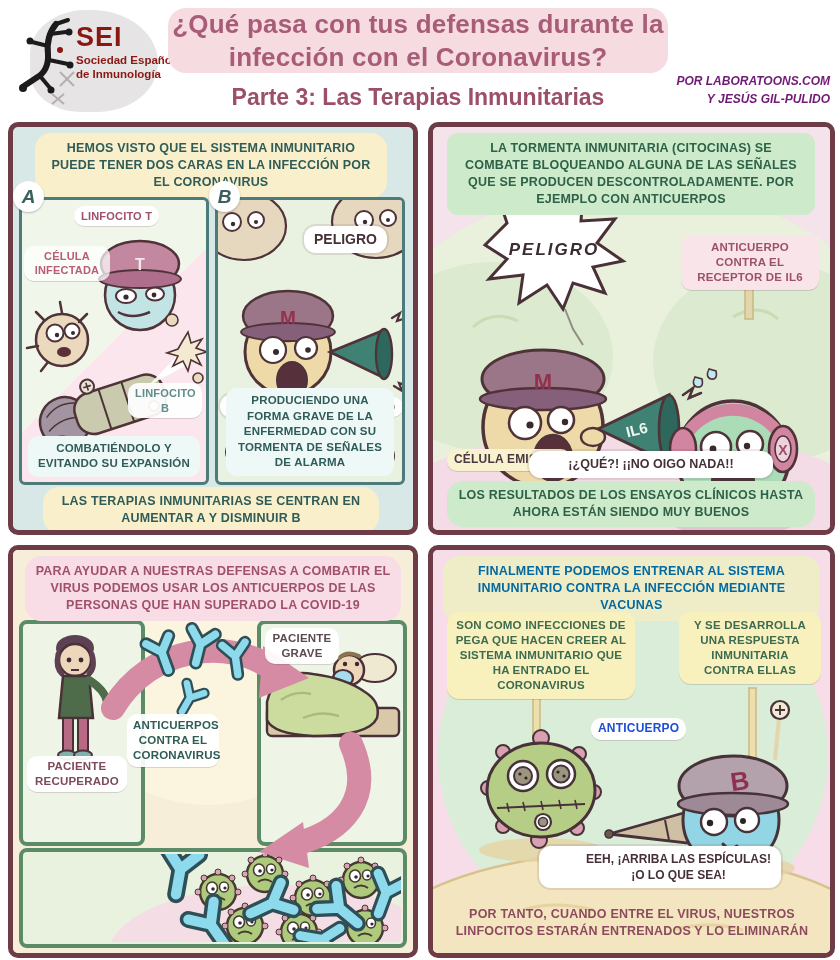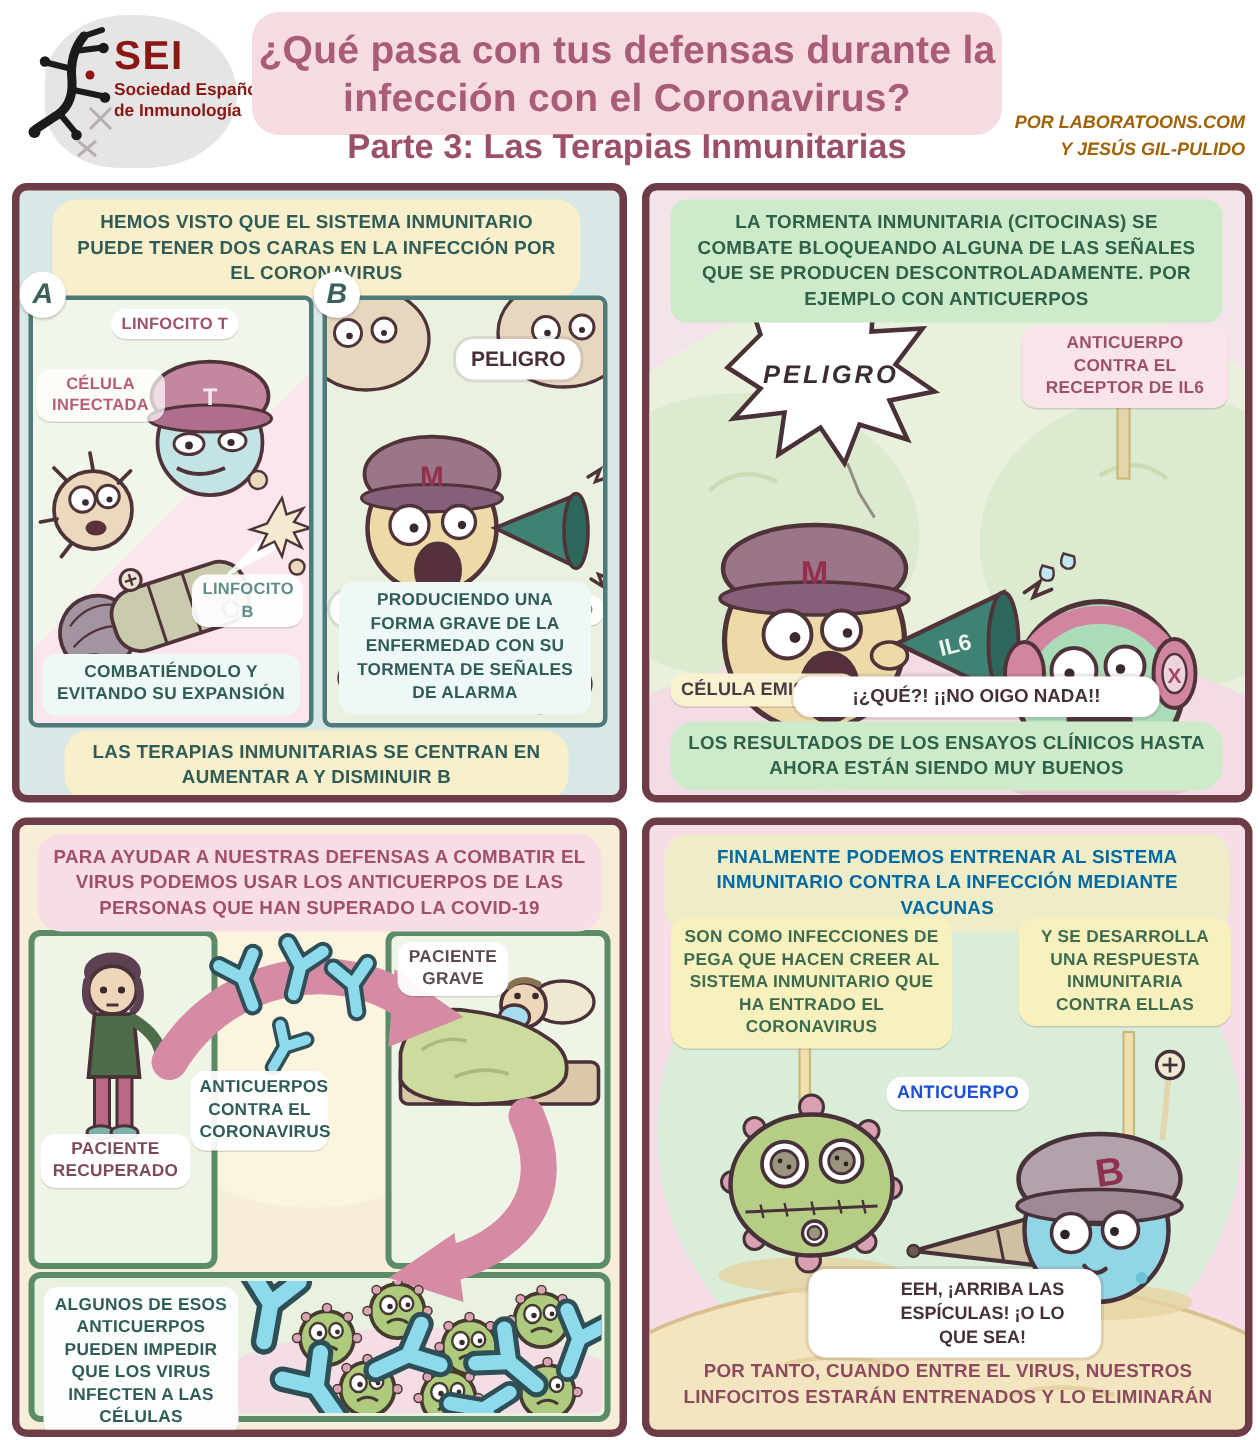--- a/index.html
+++ b/index.html
@@ -5,25 +5,25 @@
   * { box-sizing: border-box; margin: 0; padding: 0; }
   html,body { width:840px; height:960px; background:#ffffff; font-family:"Liberation Sans","DejaVu Sans",sans-serif; }
   .canvas { position:relative; width:840px; height:960px; background:#ffffff; overflow:hidden; }
 
   
   .logo-blob { position:absolute; left:30px; top:10px; width:128px; height:102px; background:#e6e4e5; border-radius:50% 60% 55% 45%; }
   .logo-glyph { position:absolute; left:16px; top:16px; }
   .logo-text { position:absolute; left:76px; top:22px; color:#8a1712; }
   .logo-acronym { font-size:27px; font-weight:800; letter-spacing:1px; }
   .logo-sub { font-size:11.5px; font-weight:700; line-height:1.25; }
-  .title-box { position:absolute; left:168px; top:8px; width:500px; height:82px; background:#f6dbe1; border-radius:18px;
+  .title-box { position:absolute; left:168px; top:8px; width:500px; height:65px; background:#f6dbe1; border-radius:18px;
                display:flex; flex-direction:column; justify-content:center; align-items:center; }
   .title-line { color:#a85c77; font-size:26px; font-weight:800; line-height:1.25; letter-spacing:0.2px; }
   .subtitle { position:absolute; left:168px; top:84px; width:500px; text-align:center; color:#9c4f6b; font-size:23px; font-weight:800; }
-  .credits { position:absolute; right:10px; top:72px; width:175px; text-align:right; color:#a16207; font-size:12px; font-weight:700; font-style:italic; line-height:1.5; }
+  .credits { position:absolute; right:10px; top:72px; width:175px; text-align:right; color:#701a75; font-size:12px; font-weight:700; font-style:italic; line-height:1.5; }
 
   
   .panel { position:absolute; border:5px solid #6d3c46; border-radius:10px; overflow:hidden; }
   #panel1 { left:8px;   top:122px; width:410px; height:413px; background:#d7e8e6; }
   #panel2 { left:428px; top:122px; width:407px; height:413px; background:#edf3de; }
   #panel3 { left:8px;   top:545px; width:410px; height:413px; background:#f6eed8; }
   #panel4 { left:428px; top:545px; width:407px; height:413px; background:#f6dde8; }
 
   .cap { position:absolute; border-radius:16px; padding:7px 10px; text-align:center; font-weight:700;
          font-size:12.5px; line-height:1.35; letter-spacing:0.2px; }
@@ -248,21 +248,21 @@
         <path d="M276,242 q-4,8 2,10 q7,1 5,-8 z" fill="#bfe9f2" stroke="#4f3338" stroke-width="1.6"></path>
       </g>
 
       <g>
         <path d="M52,118 L74,96 L66,72 L95,84 L110,58 L122,84 L150,66 L148,94 L182,92 L164,116 L190,134 L160,140 L172,166 L140,156 L130,182 L114,158 L86,176 L90,148 L56,152 L74,132 Z" fill="#ffffff" stroke="#4a3138" stroke-width="3"></path>
         <text x="121" y="128" text-anchor="middle" font-size="17" font-weight="bold" font-style="italic" fill="#3a2c32" letter-spacing="2">PELIGRO</text>
         <path d="M132,182 l8,20 l10,16" fill="none" stroke="#4a3138" stroke-width="2" opacity="0.5"></path>
       </g>
     </svg>
     <div class="cap cap-green" style="left:14px; top:6px; width:368px;border-radius:11px;">LA TORMENTA INMUNITARIA (CITOCINAS) SE COMBATE BLOQUEANDO ALGUNA DE LAS SEÑALES QUE SE PRODUCEN DESCONTROLADAMENTE. POR EJEMPLO CON ANTICUERPOS</div>
-    <div class="pill" style="left:248px; top:90px; width:138px; color:#9c5168; font-size:11.5px; background:#f8e4e9; padding:5px 8px; border-radius:10px;">ANTICUERPO CONTRA EL RECEPTOR DE IL6</div>
+    <div class="pill" style="left:248px; top:108px; width:138px; color:#9c5168; font-size:11.5px; background:#f8e4e9; padding:5px 8px; border-radius:10px;">ANTICUERPO CONTRA EL RECEPTOR DE IL6</div>
     <div class="pill" style="left:14px; top:322px; color:#4a3a40; font-size:12px; background:#f9f2d0;">CÉLULA EMISORA</div>
     <div class="bubble" style="left:96px; top:324px; width:244px;">¡¿QUÉ?! ¡¡NO OIGO NADA!!</div>
     <div class="cap cap-green" style="left:14px; top:354px; width:368px; padding:6px 10px;">LOS RESULTADOS DE LOS ENSAYOS CLÍNICOS HASTA AHORA ESTÁN SIENDO MUY BUENOS</div>
   </div>
 
   <div id="panel3" class="panel">
     <svg class="scene-svg" width="400" height="403" viewBox="0 0 400 403">
       <rect width="400" height="403" fill="#f6eed8"></rect>
       <ellipse cx="195" cy="155" rx="125" ry="100" fill="#fbf5e0"></ellipse>
 
@@ -452,21 +452,20 @@
               <path d="M0,2 L0,18 M0,2 L-10,-9 M0,2 L10,-9" stroke="#2f4f57" stroke-width="11" fill="none"></path>
               <path d="M0,2 L0,18 M0,2 L-10,-9 M0,2 L10,-9" stroke="#8edaed" stroke-width="6.5" fill="none"></path>
             </g>
         </g>
       </g>
     </svg>
     <div class="cap cap-pink" style="left:12px; top:6px; width:376px;">PARA AYUDAR A NUESTRAS DEFENSAS A COMBATIR EL VIRUS PODEMOS USAR LOS ANTICUERPOS DE LAS PERSONAS QUE HAN SUPERADO LA COVID-19</div>
     <div class="pill" style="left:14px; top:206px; width:100px; color:#7c4a5c; font-size:11.5px;">PACIENTE RECUPERADO</div>
     <div class="pill" style="left:114px; top:164px; width:92px; color:#2f5c58; font-size:11.5px; border-radius:10px; padding:4px 6px;">ANTICUERPOS CONTRA EL CORONAVIRUS</div>
     <div class="pill" style="left:252px; top:78px; width:74px; color:#5c4a50; font-size:11.5px;">PACIENTE GRAVE</div>
-    <div class="pill" style="left:16px; top:308px; width:130px; color:#2f5c58; font-size:11.5px; border-radius:10px; padding:5px 6px; background:#fbfefd;">ALGUNOS DE ESOS ANTICUERPOS PUEDEN IMPEDIR QUE LOS VIRUS INFECTEN A LAS CÉLULAS</div>
   </div>
 
   <div id="panel4" class="panel">
     <svg class="scene-svg" width="397" height="403" viewBox="0 0 397 403">
       <rect width="397" height="403" fill="#f6dde8"></rect>
       <ellipse cx="200" cy="205" rx="195" ry="185" fill="#d9edd8"></ellipse>
       <path d="M120,120 q18,-16 40,-4 M250,100 q22,-12 40,4 M90,200 q-14,18 0,34 M310,210 q14,16 2,32" fill="none" stroke="#c3dfc2" stroke-width="3"></path>
       <ellipse cx="198" cy="400" rx="255" ry="98" fill="#f3e5bf" stroke="#d9c18e" stroke-width="2.5"></ellipse>
       <path d="M90,360 q30,-10 70,0 M240,380 q36,-10 70,0" fill="none" stroke="#e6d3a2" stroke-width="3"></path>
       <rect x="100" y="138" width="7" height="104" fill="#ede0ae" stroke="#c9b97f" stroke-width="1.5"></rect>
@@ -515,17 +514,17 @@
         <circle cx="-21" cy="11" r="3.2" fill="#2c2420"></circle>
           <circle cx="12" cy="9" r="3" fill="#2c2420"></circle>
         <path d="M-8,32 q6,8 14,2" fill="none" stroke="#463238" stroke-width="3" stroke-linecap="round"></path>
         <circle cx="30" cy="40" r="4" fill="#6ec0d4"></circle>
       </g>
     </svg>
     <div class="cap cap-lime" style="left:10px; top:6px; width:377px;">FINALMENTE PODEMOS ENTRENAR AL SISTEMA INMUNITARIO CONTRA LA INFECCIÓN MEDIANTE VACUNAS</div>
     <div class="pill" style="left:14px; top:62px; width:188px; background:#f9f1bd; color:#3c6b50; font-size:11.5px; border-radius:12px; padding:6px 8px;">SON COMO INFECCIONES DE PEGA QUE HACEN CREER AL SISTEMA INMUNITARIO QUE HA ENTRADO EL CORONAVIRUS</div>
     <div class="pill" style="left:246px; top:62px; width:142px; background:#f9f1bd; color:#3c6b50; font-size:11.5px; border-radius:12px; padding:6px 8px;">Y SE DESARROLLA UNA RESPUESTA INMUNITARIA CONTRA ELLAS</div>
     <div class="pill" style="left:158px; top:168px; color:#1d4ed8; font-size:12px;">ANTICUERPO</div>
-    <div class="bubble" style="left:106px; top:296px; width:195px; font-size:12px;padding-left:47px;">EEH, ¡ARRIBA LAS ESPÍCULAS! ¡O LO QUE SEA!</div>
+    <div class="bubble" style="left:106px; top:296px; width:242px; font-size:12px;padding-left:47px;">EEH, ¡ARRIBA LAS ESPÍCULAS! ¡O LO QUE SEA!</div>
     <div class="cap cap-plain" style="left:12px; top:352px; width:374px; padding:4px 6px;">POR TANTO, CUANDO ENTRE EL VIRUS, NUESTROS LINFOCITOS ESTARÁN ENTRENADOS Y LO ELIMINARÁN</div>
   </div>
 
 </div>
 
 </body></html>

